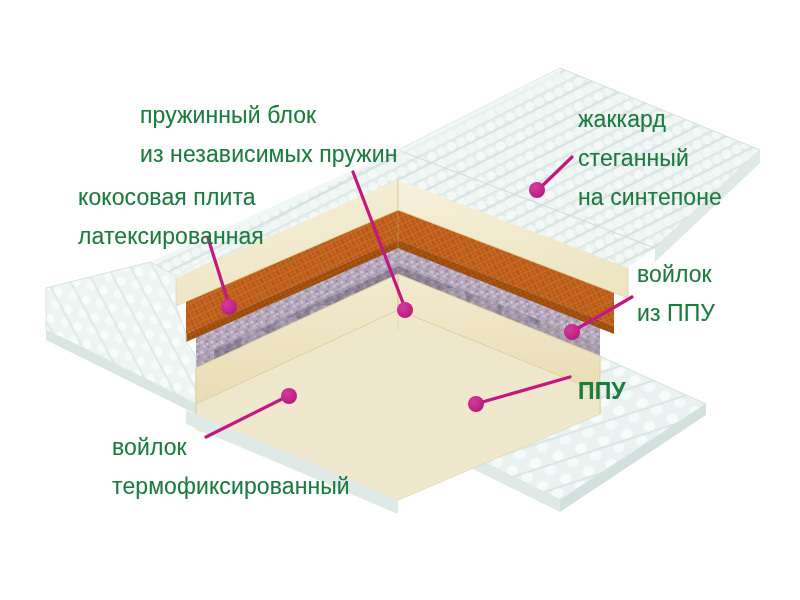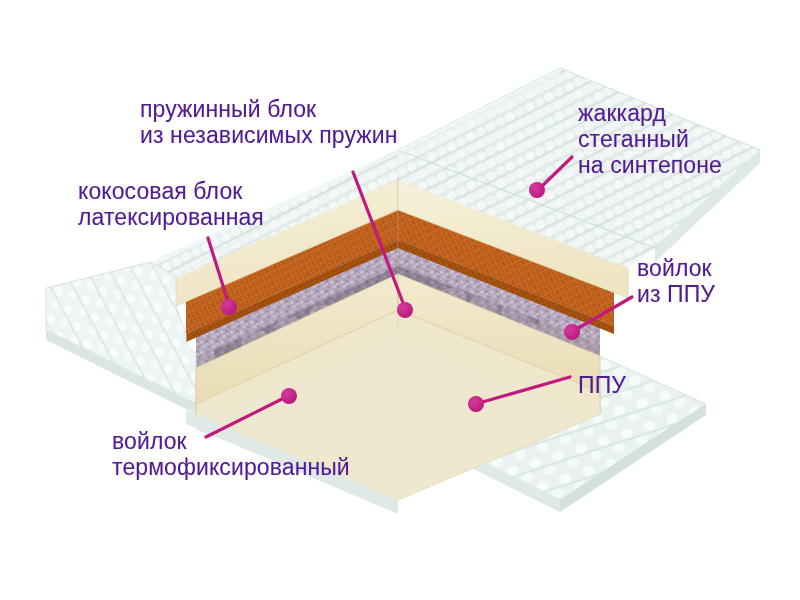--- a/index.html
+++ b/index.html
@@ -6,36 +6,36 @@
   body{
     width:800px;height:600px;background:#ffffff;overflow:hidden;
     font-family:"Liberation Sans", sans-serif;
     position:relative;
   }
   #stage{position:absolute;left:0;top:0;width:800px;height:600px;}
   svg.diagram{position:absolute;left:0;top:0;width:800px;height:600px;}
 
   .lbl{
     position:absolute;
-    color:#4c1d95;
+    color:#15803d;
     font-family:"Liberation Sans", sans-serif;
     font-size:23px;
-    line-height:26px;
+    line-height:39px;
     font-weight:400;
     white-space:pre;
     letter-spacing:0.1px;
     text-shadow:0 0 1px rgba(207,76,155,0.35);
   }
   .lbl.l{text-align:left;}
 
   #lbl-spring{left:140px;top:96px;text-align:left;}
   #lbl-coir{left:78px;top:178px;text-align:left;}
   #lbl-jacquard{left:578px;top:84px;text-align:left;margin-top:16px;}
   #lbl-box{left:637px;top:255px;text-align:left;}
-  #lbl-ppu{left:578px;top:372px;text-align:left;}
+  #lbl-ppu{left:578px;top:372px;text-align:left;font-weight:bold;}
   #lbl-felt{left:112px;top:428px;text-align:left;}
 </style>
 </head>
 <body>
 
 <div id="stage">
 
   <svg class="diagram" viewBox="0 0 800 600">
     <defs>
 
@@ -305,21 +305,21 @@
       <circle cx="229" cy="307" r="8" fill="url(#dotG)"></circle>
       <circle cx="537" cy="190" r="8" fill="url(#dotG)"></circle>
       <circle cx="572" cy="332" r="8" fill="url(#dotG)"></circle>
       <circle cx="476" cy="404" r="8" fill="url(#dotG)"></circle>
       <circle cx="289" cy="396" r="8" fill="url(#dotG)"></circle>
     </g>
   </svg>
 
   <div class="lbl l" id="lbl-spring">пружинный блок
 из независимых пружин</div>
-  <div class="lbl l" id="lbl-coir">кокосовая блок
+  <div class="lbl l" id="lbl-coir">кокосовая плита
 латексированная</div>
   <div class="lbl l" id="lbl-jacquard">жаккард
 стеганный
 на синтепоне</div>
   <div class="lbl l" id="lbl-box">войлок
 из ППУ</div>
   <div class="lbl l" id="lbl-ppu">ППУ</div>
   <div class="lbl l" id="lbl-felt">войлок
 термофиксированный</div>
 

